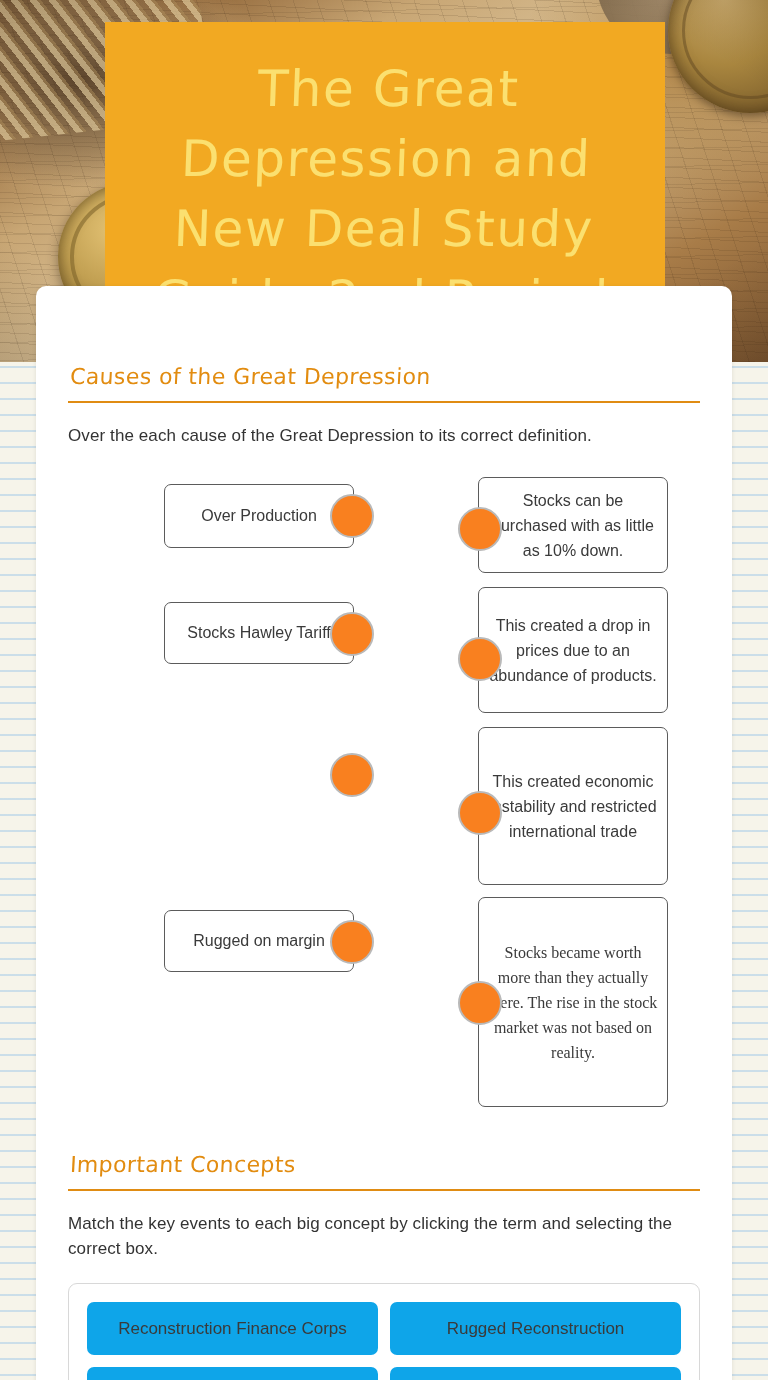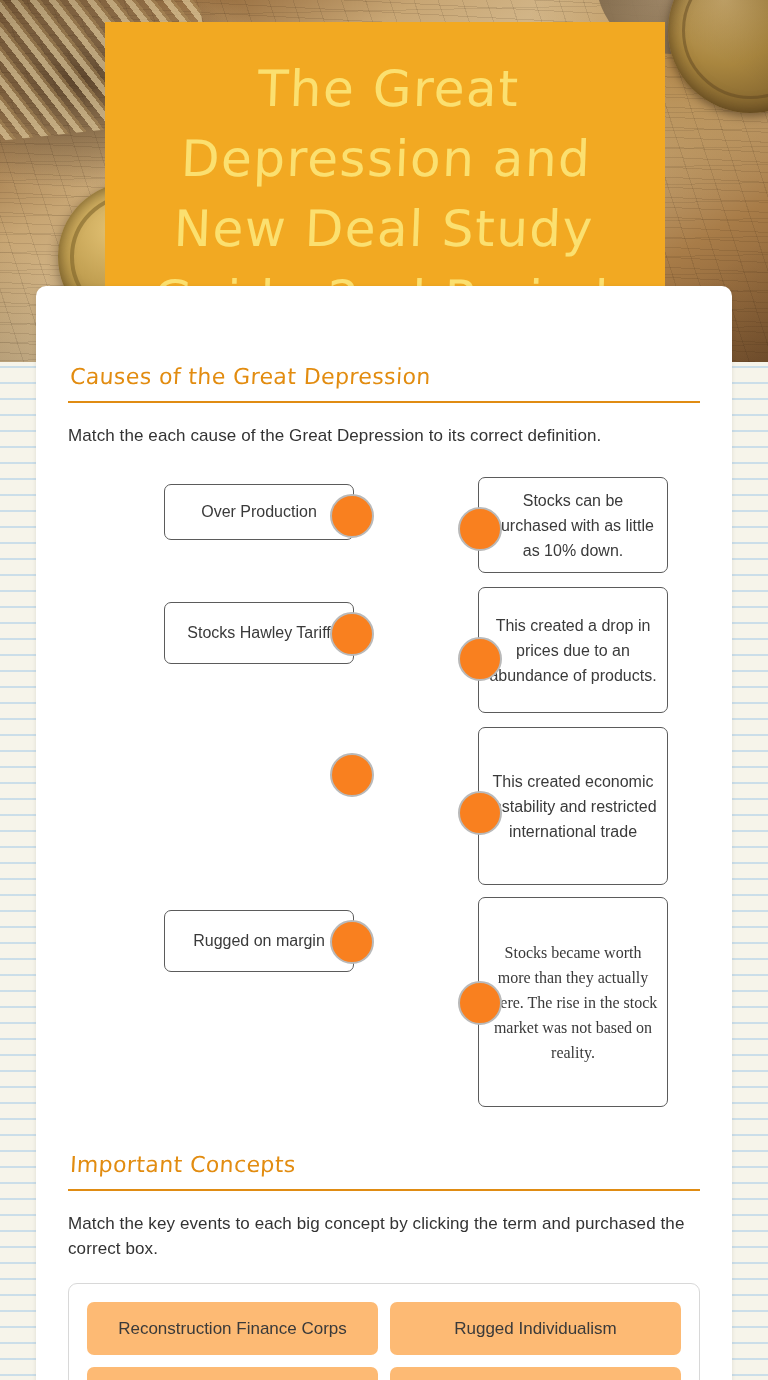--- a/index.html
+++ b/index.html
@@ -280,21 +280,21 @@
   #concepts-panel {
     margin-top: 22px;
     border: 1px solid #d8d8d8;
     border-radius: 9px;
     padding: 18px 18px 18px 18px;
     display: grid;
     grid-template-columns: 1fr 1fr;
     gap: 12px 12px;
   }
   .concept-tile {
-    background: #fdba74;
+    background: #0ea5e9;
     border-radius: 7px;
     height: 53px;
     display: flex;
     align-items: center;
     justify-content: center;
     text-align: center;
     font-size: 17px;
     color: #3a3a3a;
     padding: 0 8px;
   }
@@ -325,25 +325,25 @@
   <div id="banner-title">The Great Depression and New Deal Study Guide-2nd Period</div>
 </div>
 
 <div id="content-card">
 
   <div class="section-spacer-top"></div>
 
   <div>
     <div class="section-heading">Causes of the Great Depression</div>
     <div class="section-rule"></div>
-    <div class="instruction">Match the each cause of the Great Depression to its correct definition.</div>
+    <div class="instruction">Over the each cause of the Great Depression to its correct definition.</div>
 
     <div id="match-grid">
 
-      <div class="term-box" style="top:12px;  height:56px;">
+      <div class="term-box" style="top:12px;  height:64px;">
         <span>Over Production</span>
       </div>
       <div class="dot dot-left" style="top:22px;"></div>
 
       <div class="term-box" style="top:130px; height:62px;">
         <span>Stocks Hawley Tariff</span>
       </div>
       <div class="dot dot-left" style="top:140px;"></div>
 
       <div class="dot dot-left" style="top:281px;"></div>
@@ -372,28 +372,28 @@
         <span>Stocks became worth more than they actually were. The rise in the stock market was not based on reality.</span>
       </div>
       <div class="dot dot-right" style="top:509px;"></div>
 
     </div>
   </div>
 
   <div style="margin-top:42px;">
     <div class="section-heading">Important Concepts</div>
     <div class="section-rule"></div>
-    <div class="instruction">Match the key events to each big concept by clicking the term and purchased the correct box.</div>
+    <div class="instruction">Match the key events to each big concept by clicking the term and selecting the correct box.</div>
 
     <div id="concepts-panel">
       <div class="concept-tile">
         <span>Reconstruction Finance Corps</span>
       </div>
       <div class="concept-tile">
-        <span>Rugged Individualism</span>
+        <span>Rugged Reconstruction</span>
       </div>
       <div class="concept-tile">
         
       </div>
       <div class="concept-tile">
         
       </div>
     </div>
   </div>
 

